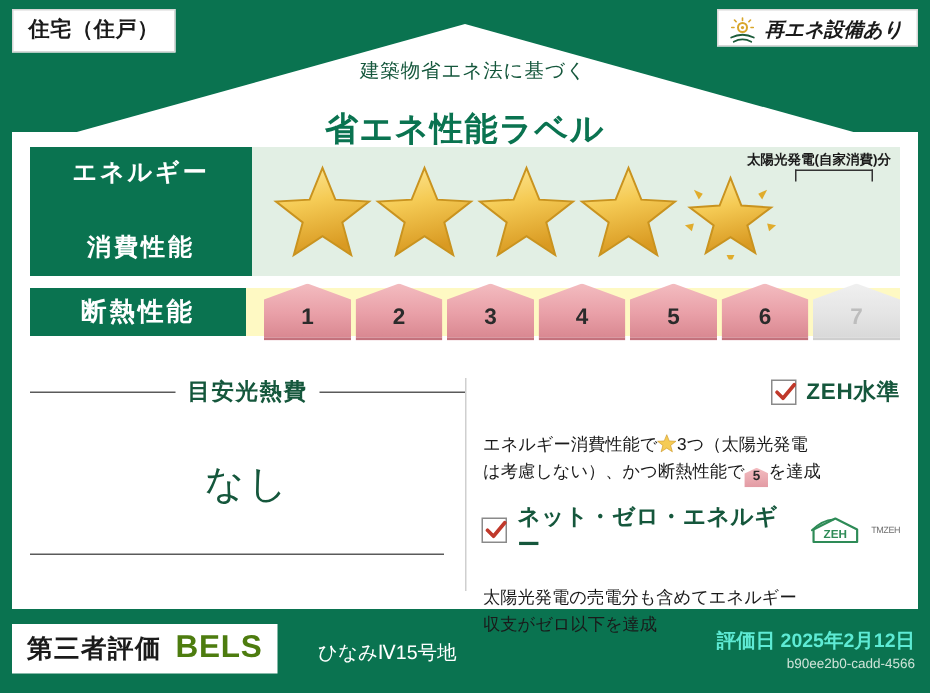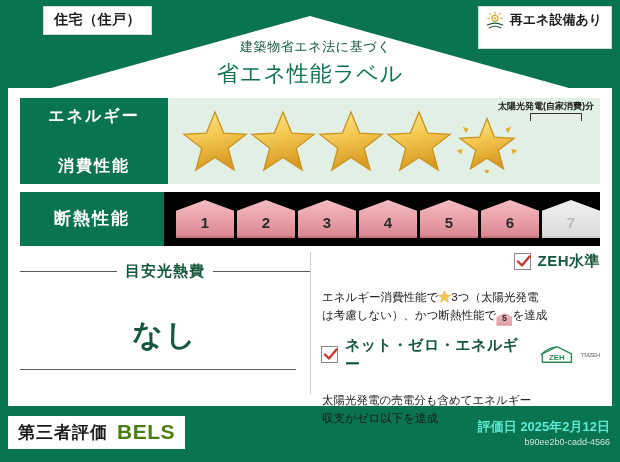--- a/index.html
+++ b/index.html
@@ -23,53 +23,53 @@
     position: absolute; left: 8px; top: 0; width: 604px; height: 100px;
   }
   .badge-type {
     position: absolute; left: 8px; top: 6px;
     background: #ffffff;
     border: 1px solid #d8d8d8;
     padding: 4px 10px 5px 10px;
     font-size: 14px; font-weight: bold; color: #1a1a1a;
     letter-spacing: 0.5px;
     z-index: 6;
-    margin-left: 35px;
   }
   .badge-renew {
     position: absolute; right: 8px; top: 6px;
     background: #ffffff;
     border: 1px solid #d8d8d8;
-    padding: 3px 9px 18px 6px;
+    padding: 3px 9px 0 6px;
     display: flex; align-items: center; gap: 5px;
     font-size: 13px; font-weight: bold; color: #1a1a1a;
     z-index: 6;
+    font-style: italic;
   }
   .sun-icon { width: 20px; height: 20px; display: block; }
   .title-wrap {
     position: absolute; left: 0; top: 38px; width: 620px;
     text-align: center; z-index: 5;
   }
   .title-sub { font-size: 13px; font-weight: normal; color: #15573c; letter-spacing: 0.6px; margin-left: 11px; }
-  .title-main { font-size: 22px; font-weight: normal; color: #0a7350; letter-spacing: 1px; margin-top: 3px; }
+  .title-main { font-size: 22px; font-weight: bold; color: #0a7350; letter-spacing: 1px; margin-top: 15px; }
 
   
   .panel {
     position: absolute; left: 8px; top: 88px; width: 604px; height: 318px;
     background: #ffffff;
   }
   
   .row-energy {
     position: absolute; left: 12px; top: 10px; width: 580px; height: 86px;
     background: #e2efe4;
     display: flex; align-items: center;
   }
   .row-ins {
-    position: absolute; left: 12px; top: 104px; width: 580px; height: 54px;
-    background: #000000;
+    position: absolute; left: 12px; top: 104px; width: 580px; height: 32px;
+    background: #fef9c3;
     display: flex; align-items: center;
   }
   .cat-label {
     width: 148px; height: 100%;
     background: #0a7350;
     color: #ffffff;
     display: flex; flex-direction: column;
     align-items: center; justify-content: center;
     font-size: 16px; font-weight: bold; letter-spacing: 2px;
     line-height: 1.35;
@@ -110,25 +110,25 @@
     color: #bdbdbd;
     border-bottom: 2px solid #cfcfcf;
   }
 
   
   .bottom { position: absolute; left: 12px; top: 162px; width: 580px; height: 146px; display: flex; }
   .bl { width: 290px; position: relative; }
   .divider { width: 1px; background: #cfcfcf; margin: 2px 10px 2px 0; }
   .br { flex: 1; position: relative; padding-top: 2px; }
 
-  .cost-head { display: flex; align-items: center; gap: 8px; margin-top: 12px; }
+  .cost-head { display: flex; align-items: center; gap: 8px; margin-top: 2px; }
   .cost-head .ln { flex: 1; height: 1px; background: #5a5a5a; }
   .cost-head .tx { font-size: 15px; font-weight: bold; color: #15573c; letter-spacing: 1px; }
   .cost-val {
-    text-align: center; font-size: 30px; font-weight: bold; color: #15573c;
+    text-align: center; font-size: 26px; font-weight: normal; color: #15573c;
     margin-top: 34px; letter-spacing: 2px;
   }
   .cost-rule { position: absolute; left: 0; bottom: 26px; width: 276px; height: 1px; background: #5a5a5a; }
 
   .zrow { display: flex; align-items: center; gap: 7px; margin-bottom: 2px; justify-content: flex-end; }
   .chk {
     width: 17px; height: 17px; border: 1px solid #8a8a8a; background: #fff;
     position: relative; flex: none;
   }
   .chk svg { position: absolute; left: 1px; top: 0px; }
@@ -299,16 +299,17 @@
         </div>
       </div>
     </div>
   </div>
 
   <div class="footer">
     <div class="bels-tab">
       <span class="bels-third">第三者評価</span>
       <span class="bels-word">BELS</span>
     </div>
+    <div class="site-name">ひなみⅣ15号地</div>
     <div class="eval-date">評価日 2025年2月12日</div>
     <div class="eval-id">b90ee2b0-cadd-4566</div>
   </div>
 </div>
 
 </body></html>

